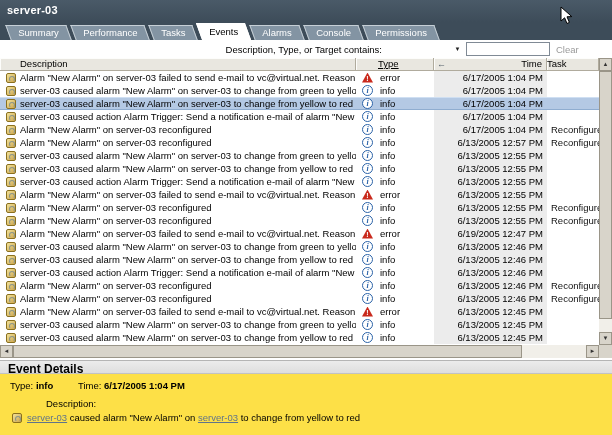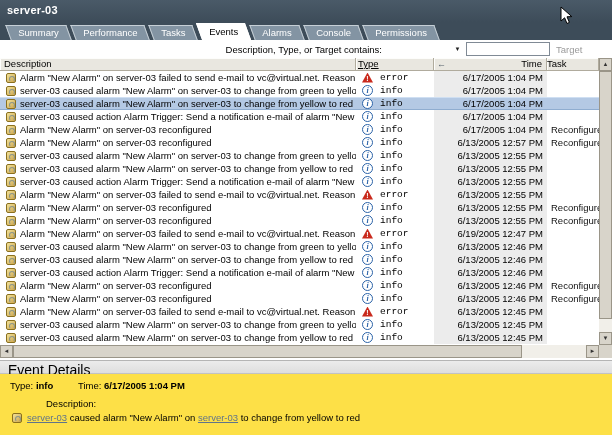--- a/index.html
+++ b/index.html
@@ -57,34 +57,34 @@
   .grid-cols{display:grid;grid-template-columns:356px 78px 113px 52px;}
   .thead{
     position:absolute;left:0;top:58px;width:599px;height:13px;
   }
   .th{
     background:#e9e7e0;height:12px;line-height:12px;
     border-right:1px solid #b0ab9d;border-bottom:1px solid #b0ab9d;
     box-shadow:inset 1px 1px 0 #fdfdfb;
     overflow:hidden;white-space:nowrap;cursor:default;
   }
-  .th-desc{padding-left:4px;}
-  .th-type{padding-left:2px;text-decoration:underline;}
+  .th-desc{padding-left:20px;}
+  .th-type{padding-left:22px;text-decoration:underline;}
   .th-time{position:relative;text-align:right;padding-right:4px;}
   .th-time .sort-arrow{position:absolute;left:3px;top:0;color:#55606a;font-size:9px;}
   .th-task{}
   .tbody{
     position:absolute;left:0;top:71px;width:599px;height:274px;background:#fff;overflow:hidden;
   }
   .row{height:13px;line-height:13px;cursor:default;}
   .cell{overflow:hidden;white-space:nowrap;height:13px;}
   .cell-desc{display:flex;align-items:center;padding-left:6px;}
   .cell-desc .dtext{overflow:hidden;white-space:nowrap;margin-left:4px;flex:1;}
   .cell-type{display:flex;align-items:center;padding-left:6px;}
-  .cell-type .tlabel{margin-left:7px;font-family:Liberation Mono, monospace;}
+  .cell-type .tlabel{margin-left:7px;}
   .cell-time{text-align:right;padding-right:4px;background:#ececec;}
   .cell-task{padding-left:4px;color:#111;}
   .row.selected{background:#b4c9e4;box-shadow:inset 0 1px 0 #cfdff2,inset 0 -1px 0 #8fadd0;}
   .row.selected .cell-time{background:transparent;}
   
   .event-icon{
     display:inline-block;width:10px;height:10px;flex:0 0 10px;
     background:linear-gradient(135deg,#f2e29a,#cda64e);
     border:1px solid #8a701e;border-radius:2px;box-sizing:border-box;position:relative;
   }
@@ -119,21 +119,21 @@
   .hscroll .right{left:586px;top:0;}
   .hthumb{position:absolute;left:13px;top:0;width:509px;height:13px;box-sizing:border-box;
     background:#d8d4ca;border:1px solid #9a9588;}
   .scorner{position:absolute;left:599px;top:345px;width:13px;height:13px;background:#d8d4ca;}
   
   .detailsbar{
     position:absolute;left:0;top:360px;width:612px;height:14px;
     background:linear-gradient(#ececec,#dedede);
     border-top:1px solid #b5b5b5;border-bottom:1px solid #c2c2c2;box-sizing:border-box;
   }
-  .detailsbar .dtitle{position:absolute;left:8px;top:1px;font-weight:normal;font-size:14px;}
+  .detailsbar .dtitle{position:absolute;left:8px;top:1px;font-weight:bold;font-size:12px;}
   .details{position:absolute;left:0;top:374px;width:612px;height:61px;background:#fde047;}
   .dline1{position:absolute;left:10px;top:6px;white-space:nowrap;}
   .dline1 .lbl{color:#000;}
   .dline1 .val{font-weight:bold;}
   .dline1 .timelbl{margin-left:22px;}
   .dline2{position:absolute;left:10px;top:24px;padding-left:36px;}
   .dline3{position:absolute;left:12px;top:38px;display:flex;align-items:center;white-space:nowrap;}
   .dline3 .dtext{margin-left:5px;}
   .dlink{color:#60748a;text-decoration:underline;cursor:pointer;}
   
@@ -159,21 +159,21 @@
       <div class="tab"><span class="tab-label">Alarms</span></div>
       <div class="tab"><span class="tab-label">Console</span></div>
       <div class="tab"><span class="tab-label">Permissions</span></div>
     </div>
 </div>
 
 <div class="filterrow">
   <span class="flabel">Description, Type, or Target contains:</span>
   <span class="fdrop">▼</span>
   <input class="finput" type="text" value="" style="">
-  <span class="fclear">Target</span>
+  <span class="fclear">Clear</span>
 </div>
 
 <div class="thead grid-cols">
   <div class="th th-desc">Description</div>
   <div class="th th-type">Type</div>
   <div class="th th-time">
     <span class="sort-arrow">←</span>
     <span>Time</span>
   </div>
   <div class="th th-task">Task</div>

